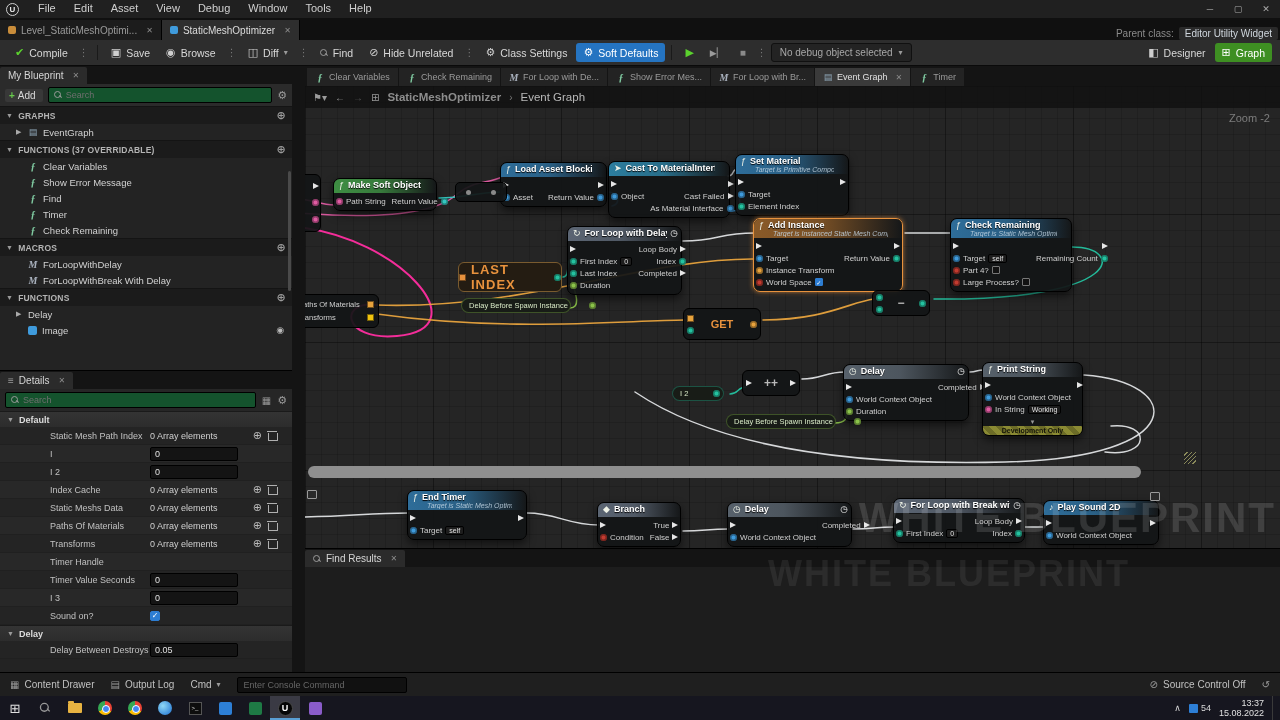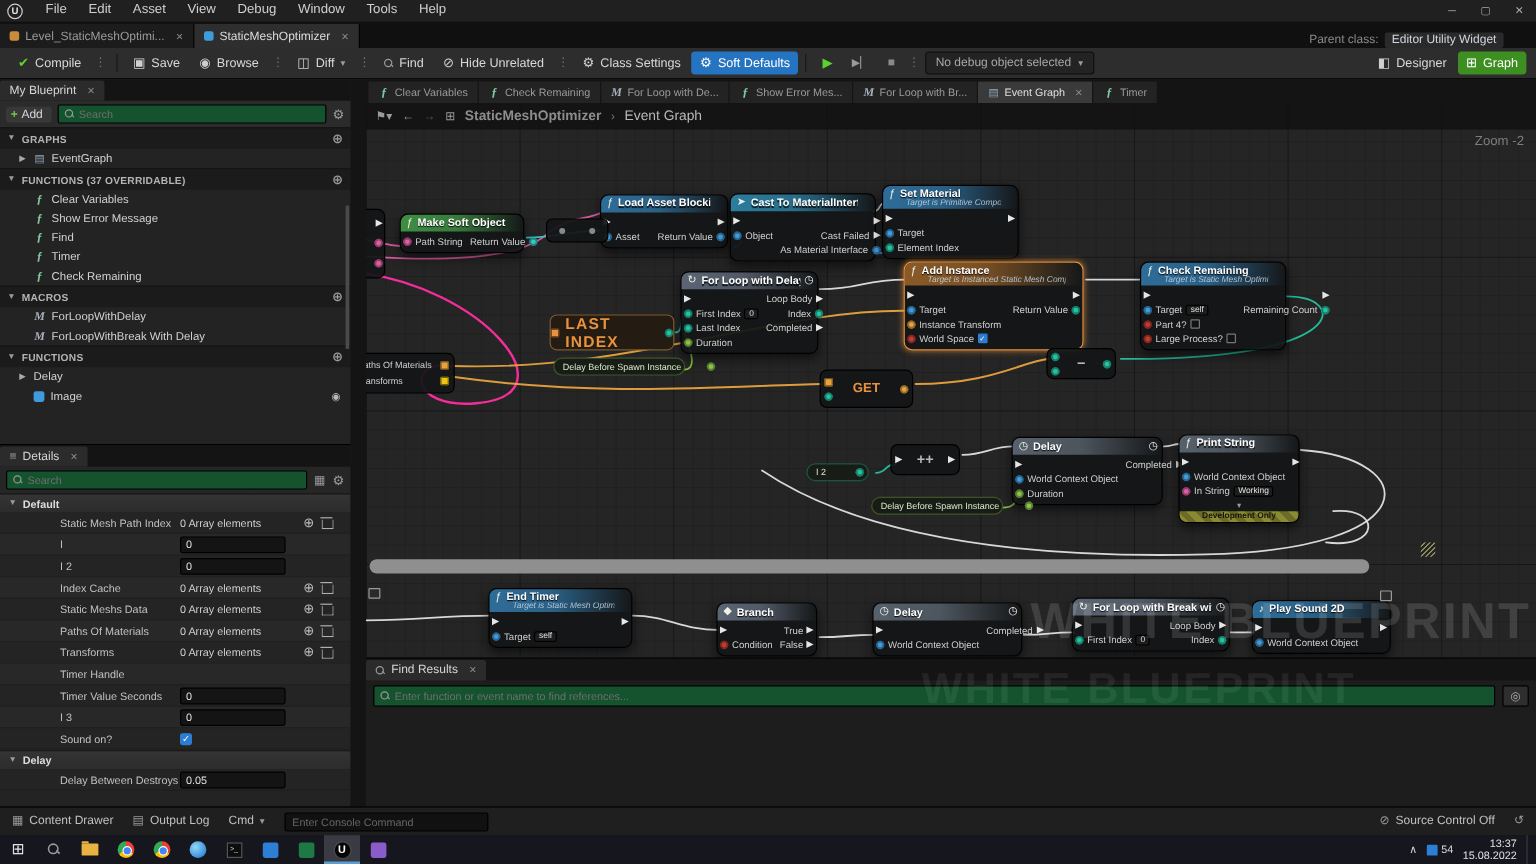--- a/index.html
+++ b/index.html
@@ -12,21 +12,21 @@
 .menu-items{display:flex;height:100%}
 .menu-item{padding:2px 9px;color:#cfcfcf;font-size:11px;cursor:default}
 .win-btns{display:flex;align-items:center;height:100%}
 .win-btns span{width:28px;text-align:center;color:#aaa;font-size:9px;line-height:18px}
 
 .tabbar{position:absolute;left:0;top:18px;right:0;height:22px;background:#101010;display:flex;align-items:flex-end;z-index:29}
 .atab{display:flex;align-items:center;gap:5px;height:20px;padding:0 8px;background:#1c1c1c;color:#9a9a9a;font-size:10px;border-right:1px solid #000;max-width:190px}
 .atab.active{background:#2e2e2e;color:#dcdcdc}
 .doc-dot{width:8px;height:8px;border-radius:2px}
 .tab-x{color:#8a8a8a;font-size:8px;margin-left:4px}
-.parent-class{display:flex;align-items:center;gap:5px;padding-right:27px;font-size:10px}
+.parent-class{display:flex;align-items:center;gap:5px;padding-right:2px;font-size:10px}
 .pc-label{color:#8a8a8a}
 .pc-value{color:#cfd6dd;background:#2a2a2a;padding:1px 6px;border-radius:2px}
 
 .toolbar{position:absolute;left:0;top:40px;right:0;height:26px;background:#2d2d2d;border-bottom:1px solid #0a0a0a;display:flex;align-items:center;padding:0 8px;gap:2px;z-index:28}
 .tbtn{display:flex;align-items:center;gap:5px;padding:3px 7px;border-radius:3px;color:#d8d8d8;font-size:10.5px;white-space:nowrap}
 .tbtn .gi{font-size:11px;color:#cfcfcf}
 .tbtn.blue{background:#2574c1;color:#fff}
 .tbtn.green{background:#3e8f22;color:#fff}
 .tsep{width:1px;height:15px;background:#1a1a1a;margin:0 4px}
 .tdots{color:#777;font-size:10px;padding:0 2px}
@@ -1066,27 +1066,20 @@
     </div>
 
     <div class="find-panel">
       <div class="ptabs">
         <div class="ptab">
           <span class="mag"></span>
           <span>Find Results</span>
           <span class="tab-x">✕</span>
         </div>
       </div>
-      <div class="find-row">
-        <div class="searchbox">
-            <span class="mag"></span>
-            <input placeholder="Enter function or event name to find references..." style="">
-          </div>
-        <div class="find-btn">◎</div>
-      </div>
       <div class="watermark wm2">WHITE BLUEPRINT</div>
     </div>
   </div>
 
   <div class="statusbar">
     <div class="sb-item">
         <span class="sb-ic">▦</span>
         <span>Content Drawer</span>
       </div>
     <div class="sb-item">

